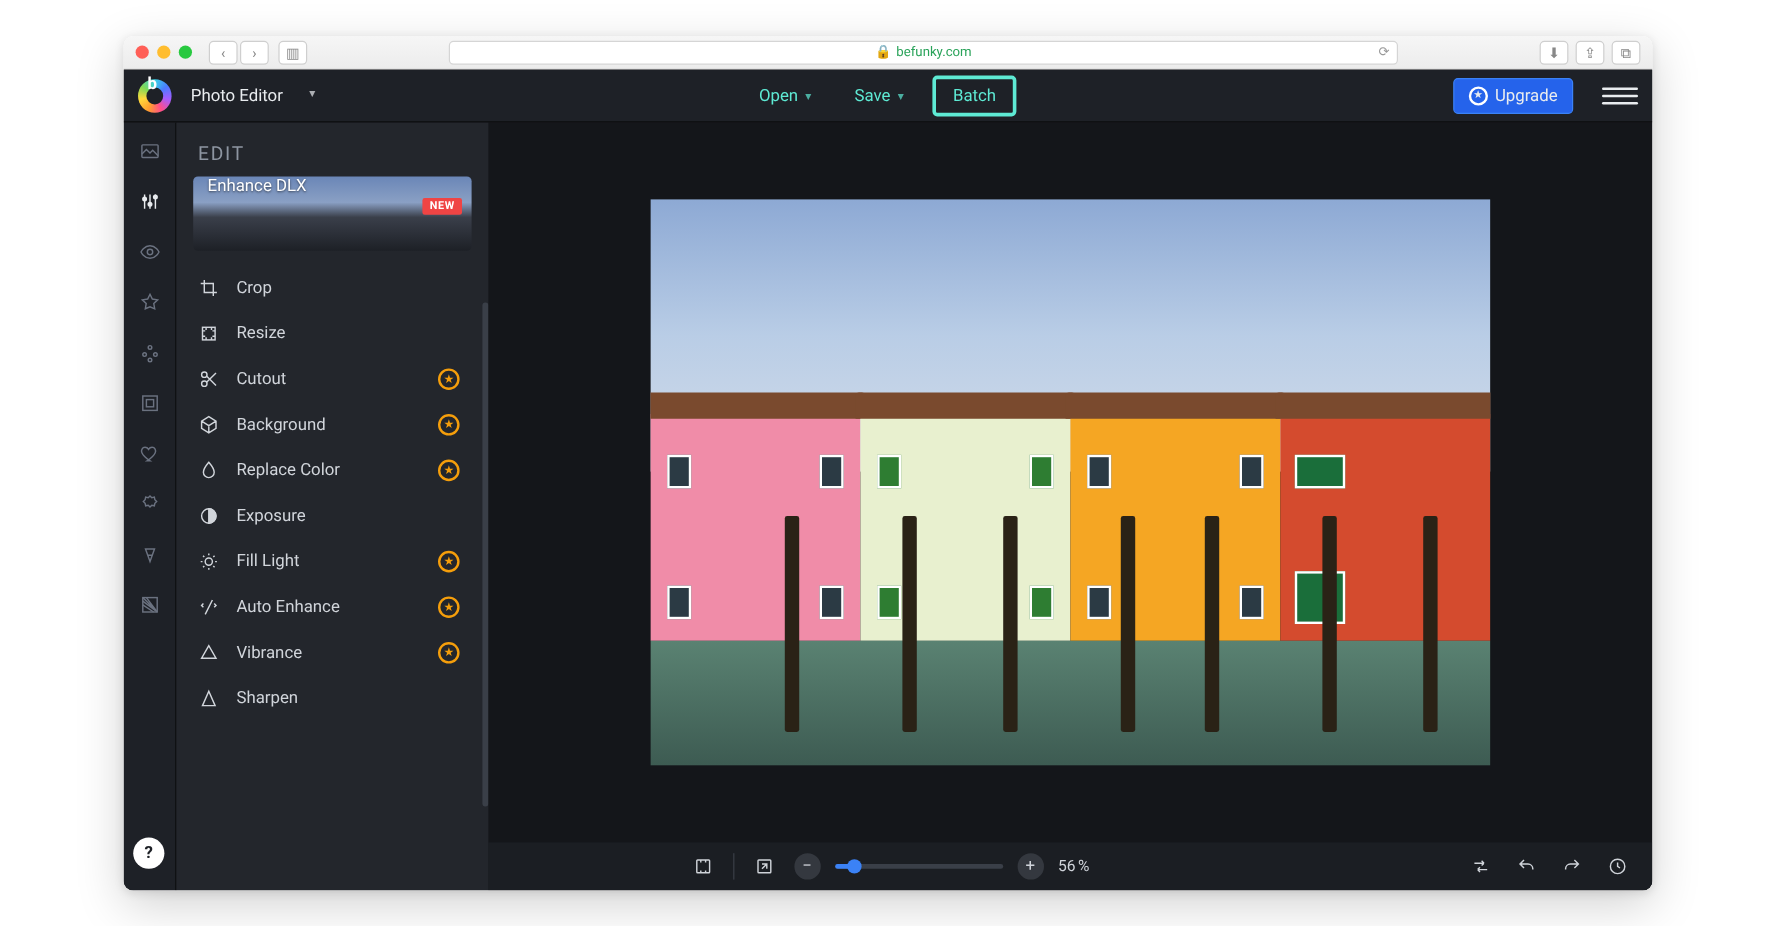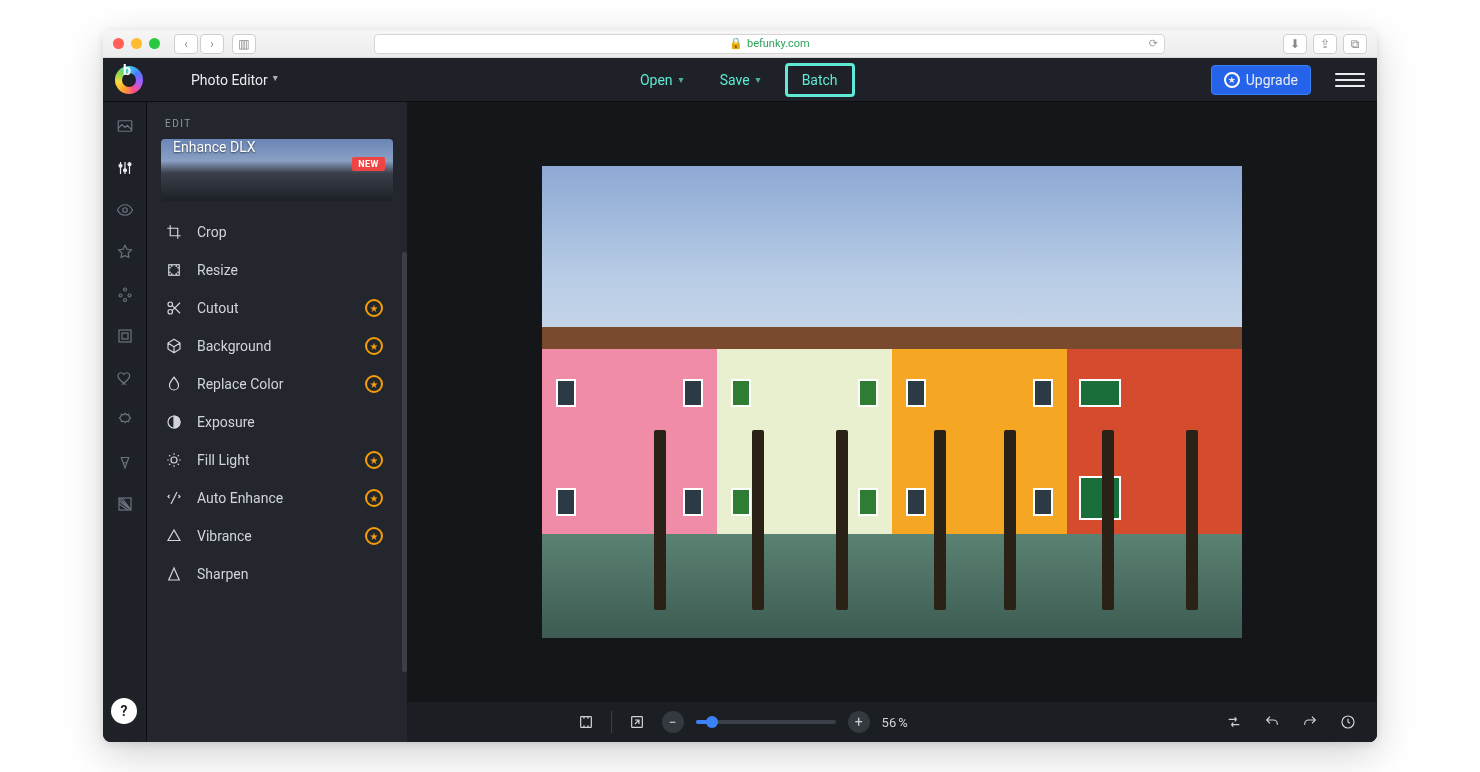--- a/index.html
+++ b/index.html
@@ -63,22 +63,22 @@
     padding:0 12px; gap:12px; border-bottom:1px solid #0d0e10;
   }
   .logo {
     width:28px;height:28px;border-radius:50%;
     background: conic-gradient(#3ad1e8,#4b7bff,#a55cff,#ff4d8a,#ff9f2e,#ffd93b,#7ed957,#3ad1e8);
     position:relative; display:flex;align-items:center;justify-content:center;
   }
   .logo::after{content:"";width:14px;height:14px;border-radius:50%;background:#1e2127;}
   .logo-b{position:absolute;color:#fff;font-weight:700;font-size:14px;top:-4px;left:8px;}
   .mode {
-    display:flex; align-items:flex-start; gap:5px; color:#e9ecef; font-size:14px;
-    padding:6px 4px; cursor:pointer;margin-left:32px;
+    display:flex; align-items:flex-start; gap:22px; color:#e9ecef; font-size:14px;
+    padding:6px 4px; cursor:pointer;
   }
   .chev{font-size:10px;opacity:.7;}
   .spacer{flex:1;}
   .topbtn {
     padding:6px 12px; color:#5eead4; font-size:14px; border-radius:4px;
     display:flex; align-items:center; gap:6px; cursor:pointer;
   }
   .batch{border:3px solid #5eead4; border-radius:4px; padding:6px 14px;}
   .upgrade {
     background:#2563eb; border:1px solid #3b82f6; border-radius:4px;
@@ -102,21 +102,21 @@
   }
   .rail-item.active{ color:#e9ecef; }
   .rail svg{width:18px;height:18px;stroke:currentColor;fill:none;stroke-width:1.6;}
 
   
   .panel {
     width:260px; background:#23262c; display:flex; flex-direction:column;
     overflow:hidden; position:relative;
   }
   .panel-title{
-    font-size:10px; letter-spacing:1.5px; color:#8d95a1; padding:16px 18px 10px;
+    font-size:16px; letter-spacing:1.5px; color:#8d95a1; padding:16px 18px 10px;
   }
   .hero {
     margin:0 14px 12px; height:62px; border-radius:4px; position:relative;
     background:linear-gradient(180deg,#6a86b7 0%,#8aa0c4 35%,#3a3f4a 55%,#1d2026 100%);
     display:flex; align-items:flex-start; padding-left:12px; cursor:pointer;
   }
   .hero-label{color:#fff;font-size:14px;text-shadow:0 1px 2px rgba(0,0,0,.6);}
   .new-badge{
     position:absolute; right:8px; top:18px; background:#ef4444; color:#fff;
     font-size:9px; font-weight:700; padding:2px 6px; border-radius:2px; letter-spacing:.5px;margin-left:28px;

